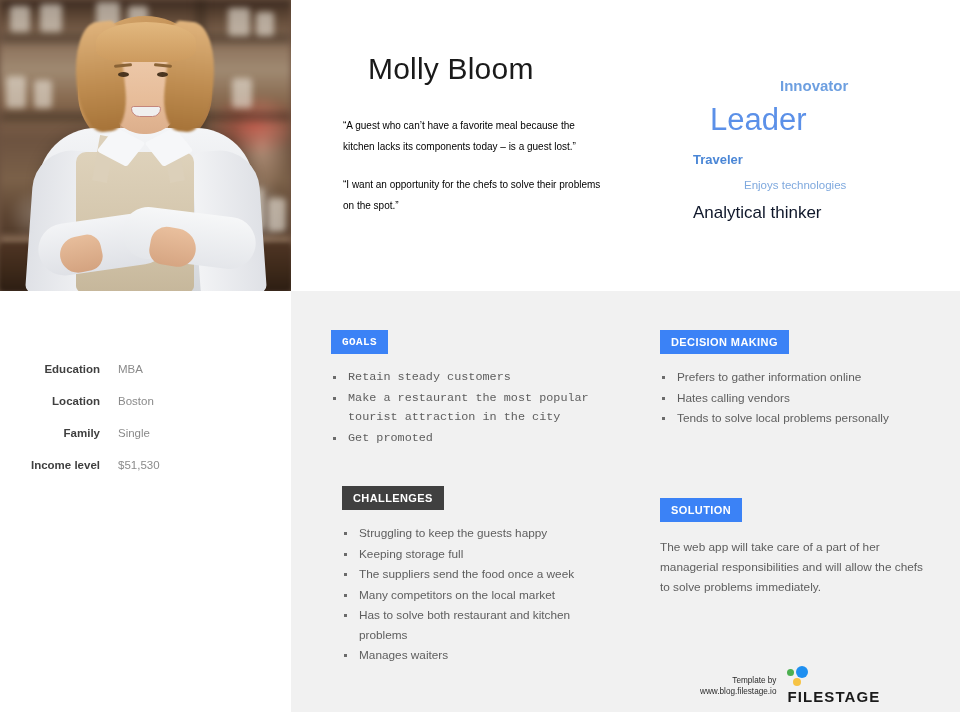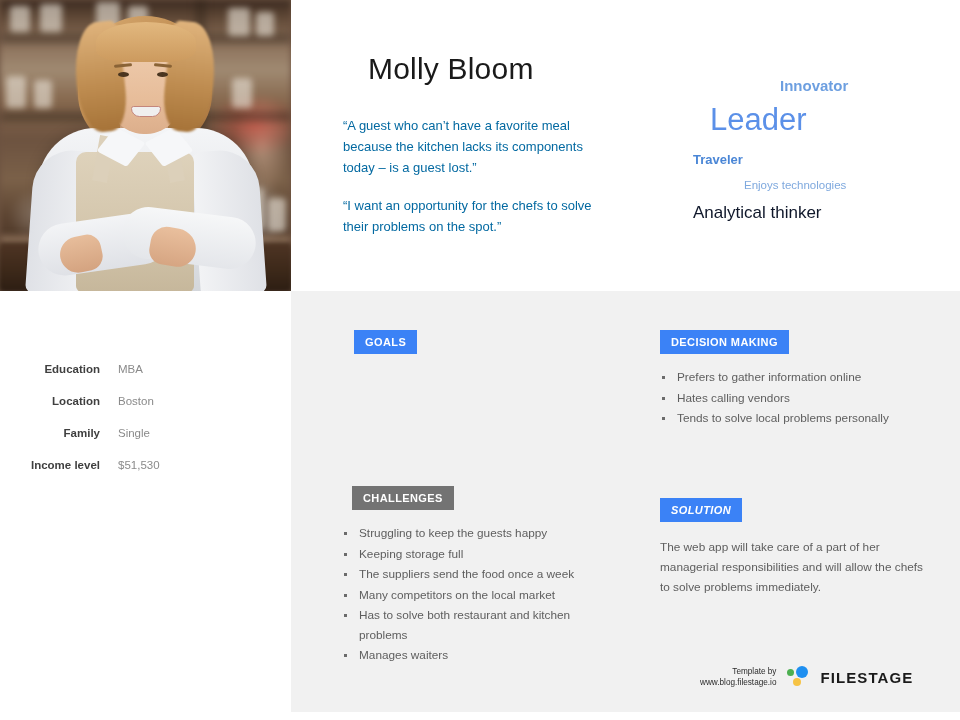--- a/index.html
+++ b/index.html
@@ -265,23 +265,23 @@
     letter-spacing: 0.2px;
     margin-left: 20px;
   }
   #quotes {
     position: absolute;
     left: 343px;
     top: 115px;
     width: 258px;
   }
   .quote {
-    font-size: 13px;
+    font-size: 10px;
     line-height: 21px;
-    color: #0369a1;
+    color: #000000;
   }
   .quote + .quote { margin-top: 17px; }
 
   
   #tag-cloud {
     position: absolute;
     left: 640px;
     top: 78px;
     width: 310px;
     height: 160px;
@@ -352,21 +352,22 @@
   }
   .credit-text {
     text-align: right;
     font-size: 8.2px;
     line-height: 11px;
     color: #2b2b2b;
     margin-right: 11px;
   }
   .fs-logo {
     display: flex;
-    align-items: center;
+    align-items: flex-start;
+    flex-direction: column;
   }
   .fs-dots {
     position: relative;
     width: 26px;
     height: 22px;
     margin-right: 7px;
   }
   .fs-dot { position: absolute; border-radius: 50%; }
   .fs-dot.green  { left: 0px;  top: 3px;  width: 7px;  height: 7px;  background: #4caf50; }
   .fs-dot.blue   { left: 9px;  top: 0px;  width: 12px; height: 12px; background: #1f8ff0; }
@@ -458,47 +459,52 @@
     </div>
     <div class="demo-row">
       <div class="demo-label">Income level</div>
       <div class="demo-value">$51,530</div>
     </div>
   </div>
 </div>
 
 <div id="content-panel" style="background: rgb(241, 241, 241);">
 
-  <div class="section" style="left:63px; top:39px; width:270px;">
+  <div class="section" style="left:40px; top:39px; width:270px;font-family:Liberation Mono, monospace;">
     <span class="badge" style="background: rgb(59, 130, 246);">GOALS</span>
+    <ul class="bullets">
+      <li>Retain steady customers</li>
+      <li>Make a restaurant the most popular tourist attraction in the city</li>
+      <li>Get promoted</li>
+    </ul>
   </div>
 
   <div class="section" style="left:369px; top:39px; width:285px;">
     <span class="badge" style="background: rgb(59, 130, 246);">DECISION MAKING</span>
     <ul class="bullets">
       <li>Prefers to gather information online</li>
       <li>Hates calling vendors</li>
       <li>Tends to solve local problems personally</li>
     </ul>
   </div>
 
   <div class="section" style="left:51px; top:195px; width:275px;">
-    <span class="badge" style="background: #737373; margin-left: 10px;">CHALLENGES</span>
+    <span class="badge" style="background: #404040;">CHALLENGES</span>
     <ul class="bullets">
       <li>Struggling to keep the guests happy</li>
       <li>Keeping storage full</li>
       <li>The suppliers send the food once a week</li>
       <li>Many competitors on the local market</li>
       <li>Has to solve both restaurant and kitchen problems</li>
       <li>Manages waiters</li>
     </ul>
   </div>
 
   <div class="section" style="left:369px; top:207px; width:275px;">
-    <span class="badge" style="background: rgb(59, 130, 246); font-style: italic;">SOLUTION</span>
+    <span class="badge" style="background: rgb(59, 130, 246);">SOLUTION</span>
     <div class="para">The web app will take care of a part of her managerial responsibilities  and will allow the chefs to solve problems immediately.</div>
   </div>
 
 </div>
 
 <div id="footer-credit">
   <div class="credit-text">
     <div>Template by</div>
     <div>www.blog.filestage.io</div>
   </div>

